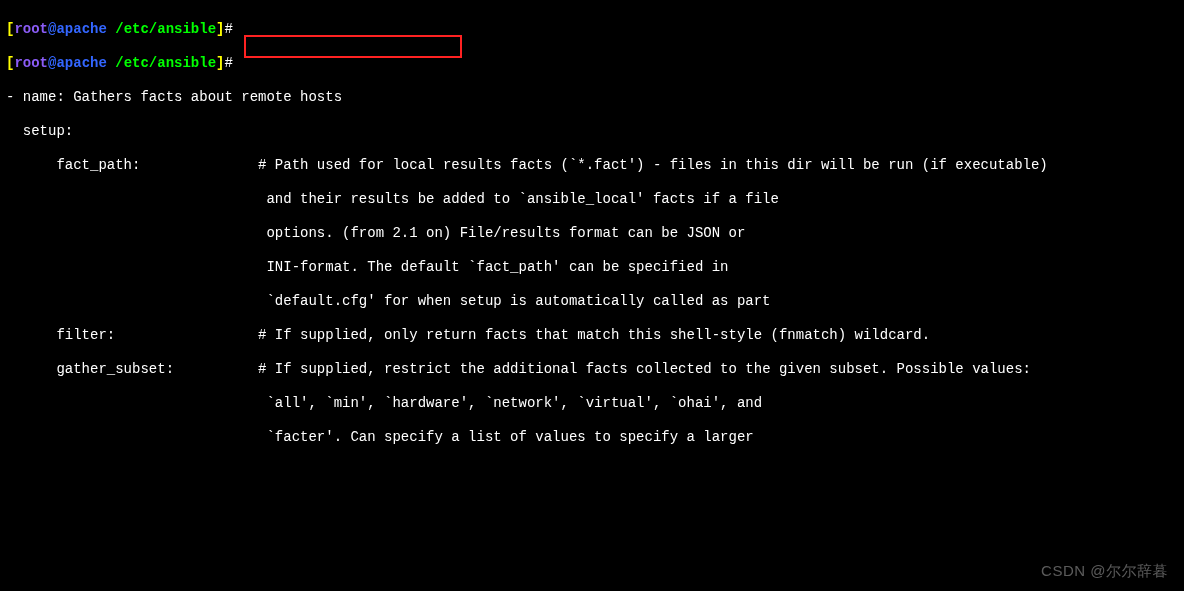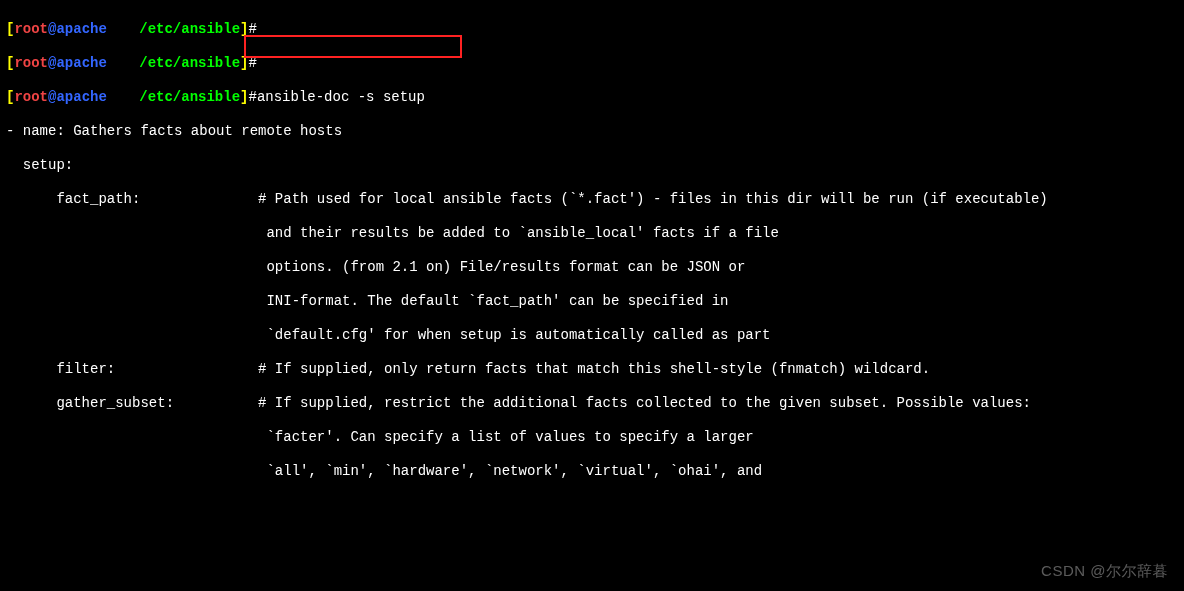--- a/index.html
+++ b/index.html
@@ -13,23 +13,23 @@
     line-height: 17px;
     color: #fff;
     overflow: hidden;
     position: relative;
   }
   .terminal {
     padding: 4px 6px;
     white-space: pre;
   }
   .yellow { color: #ffff00; font-weight: bold; }
-  .red    { color: #ef4444; font-weight: bold; }
+  .red    { color: #8b5cf6; font-weight: bold; }
   .blue   { color: #3366ff; font-weight: bold; }
-  .green  { color: #00ff00; font-weight: bold; padding-left: 24px; }
+  .green  { color: #00ff00; font-weight: bold; }
   .white  { color: #ffffff; }
   .highlight-box {
     position: absolute;
     border: 2px solid #ff2222;
     top: 35px;
     left: 244px;
     width: 214px;
     height: 19px;
     pointer-events: none;
   }
@@ -44,32 +44,31 @@
     margin-top: 12px;
   }
   .row { display: block; }
 </style>
 </head>
 <body>
 
 <div class="terminal">
 <span class="row"><span class="yellow">[</span><span class="red">root</span><span class="blue">@</span><span class="blue">apache</span><span class="green"> /etc/ansible</span><span class="yellow">]</span><span class="white">#</span></span>
 <span class="row"><span class="yellow">[</span><span class="red">root</span><span class="blue">@</span><span class="blue">apache</span><span class="green"> /etc/ansible</span><span class="yellow">]</span><span class="white">#</span></span>
-<span class="row"><span class="yellow">[</span><span class="red">root</span><span class="blue">@</span><span class="blue">apache</span><span class="green"> /etc/ansible</span><span class="yellow">]</span><span class="white">#</span><span class="white">ansible-doc -s setup</span></span>
 <span class="row white">- name: Gathers facts about remote hosts</span>
 <span class="row white">  setup:</span>
-<span class="row white"><span>      fact_path:              </span><span># Path used for local ansible facts (`*.fact') - files in this dir will be run (if executable)</span></span>
+<span class="row white"><span>      fact_path:              </span><span># Path used for local results facts (`*.fact') - files in this dir will be run (if executable)</span></span>
 <span class="row white">                               and their results be added to `ansible_local' facts if a file</span>
 <span class="row white">                               options. (from 2.1 on) File/results format can be JSON or</span>
 <span class="row white">                               INI-format. The default `fact_path' can be specified in</span>
 <span class="row white">                               `default.cfg' for when setup is automatically called as part</span>
 <span class="row white"><span>      filter:                 </span><span># If supplied, only return facts that match this shell-style (fnmatch) wildcard.</span></span>
 <span class="row white"><span>      gather_subset:          </span><span># If supplied, restrict the additional facts collected to the given subset. Possible values:</span></span>
+<span class="row white">                               `all', `min', `hardware', `network', `virtual', `ohai', and</span>
 <span class="row white">                               `facter'. Can specify a list of values to specify a larger</span>
-<span class="row white">                               `all', `min', `hardware', `network', `virtual', `ohai', and</span>
 
 
 
 
 
 
 
 
 
 </div>

